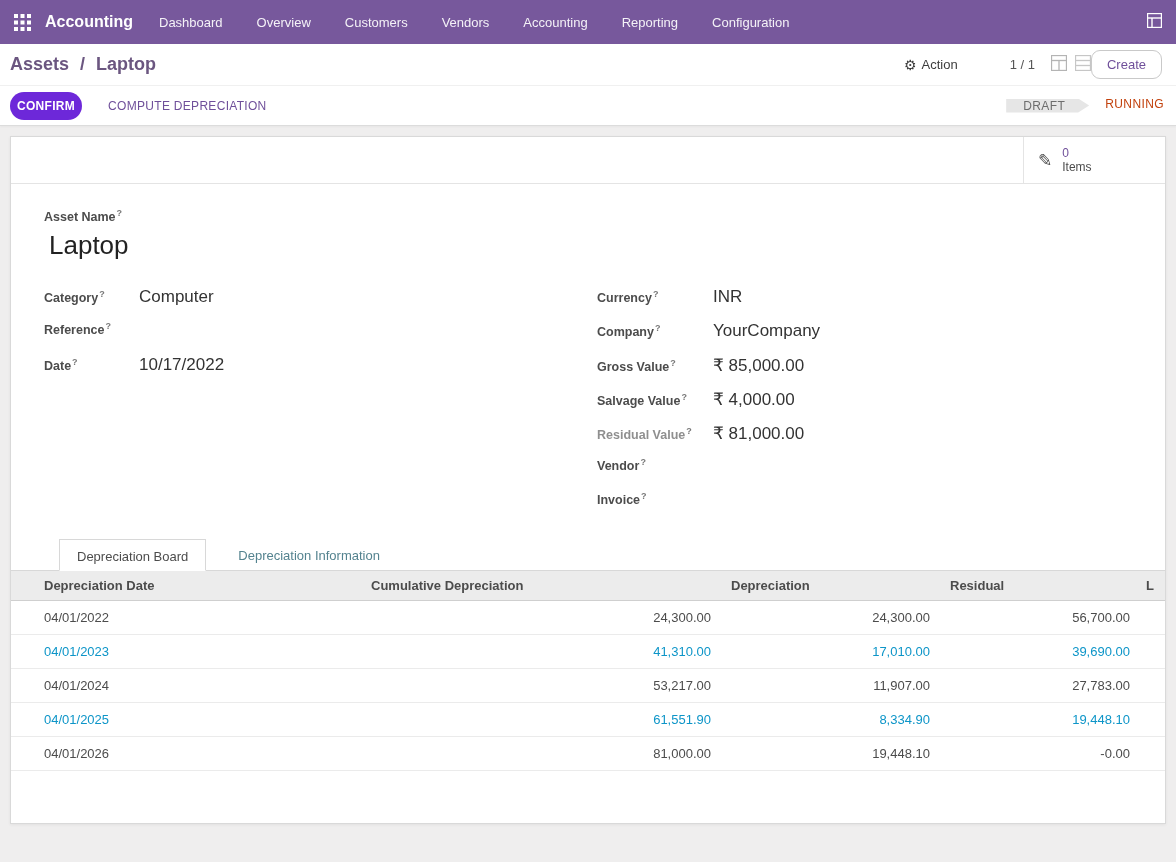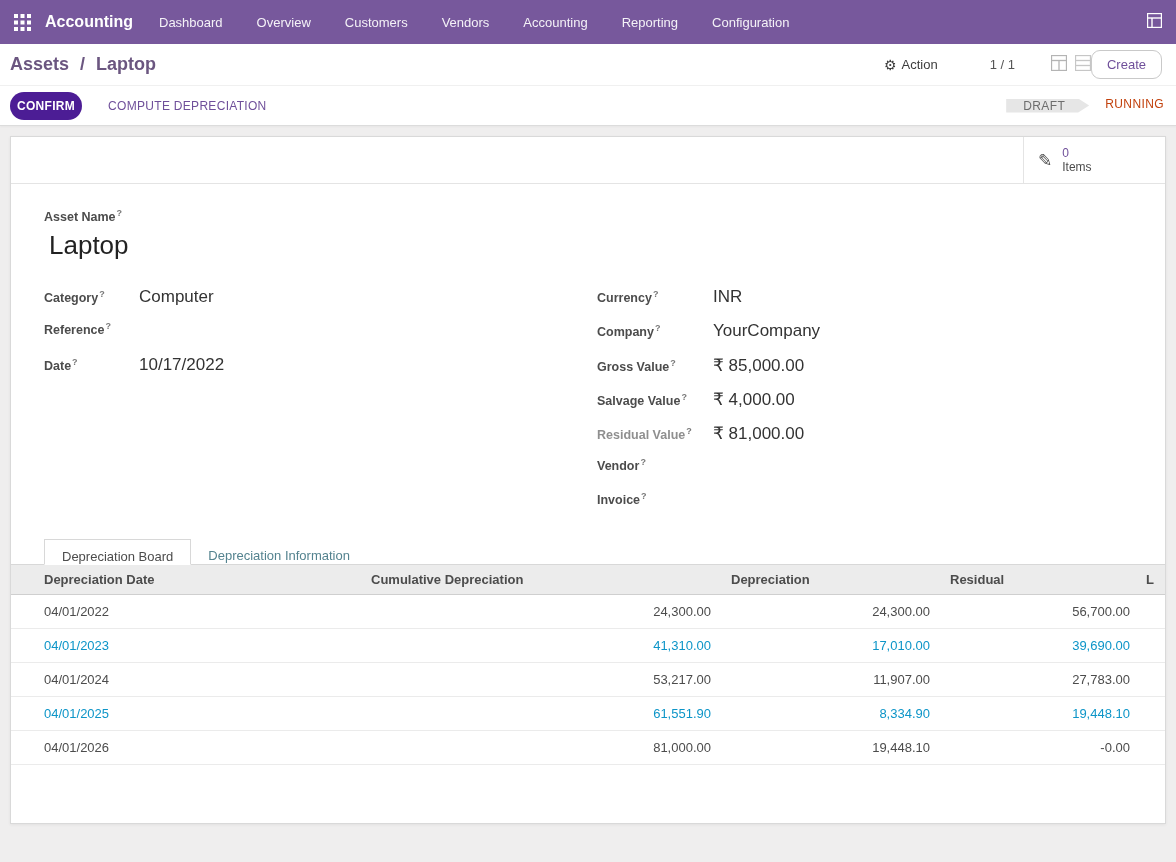--- a/index.html
+++ b/index.html
@@ -27,38 +27,38 @@
     height: 42px; background: #fff; display: flex; align-items: center;
     padding: 0 14px 0 10px; border-bottom: 1px solid #f0f0f0;
   }
   .breadcrumb { font-size: 18px; font-weight: bold; }
   .breadcrumb .bc-parent { color: #6b5680; cursor: pointer; }
   .breadcrumb .bc-sep { color: #6b5680; margin: 0 6px; }
   .breadcrumb .bc-current { color: #6b5680; }
   .cp-right { margin-left: auto; display: flex; align-items: center; }
   .action-menu { display: flex; align-items: center; gap: 5px; color: #3c3c3c; cursor: pointer; font-size: 13px; }
   .gear { font-size: 14px; color: #3c3c3c; }
-  .pager-group { display: flex; align-items: center; margin-left: 34px; padding-left: 18px; gap: 20px; }
+  .pager-group { display: flex; align-items: center; margin-left: 34px; padding-left: 18px; }
   .pager { color: #555; font-size: 13px; }
   .view-switcher { display: flex; align-items: center; gap: 8px; margin-left: 16px; }
   .vs-icon { opacity: .55; cursor: pointer; }
   .btn-create {
     background: #fff; border: 1px solid #c9c9c9; border-radius: 9px;
     color: #6f4f9a; font-size: 13px; padding: 6px 15px; cursor: pointer;
     font-family: inherit;
   }
 
   
   .statusbar {
     height: 40px; background: #fff; border-bottom: 1px solid #dcdcdc;
     display: flex; align-items: center; padding-left: 10px;
     box-shadow: 0 1px 2px rgba(0,0,0,.04);
   }
   .btn-confirm {
-    background: #4c1d95; color: #fff; border: none; border-radius: 14px;
+    background: #6d28d9; color: #fff; border: none; border-radius: 14px;
     font-size: 12px; font-weight: bold; letter-spacing: .3px; padding: 7px 7px;
     cursor: pointer; font-family: inherit;
   }
   .btn-compute {
     background: transparent; border: none; color: #6f4f9a; font-size: 12px;
     letter-spacing: .3px; margin-left: 16px; padding: 7px 10px; cursor: pointer;
     font-family: inherit;
   }
   .statuses { margin-left: auto; display: flex; align-items: center; height: 39px; }
   .status { display: flex; align-items: center; font-size: 12px; letter-spacing: .4px; cursor: pointer; }
@@ -91,21 +91,21 @@
 
   .field-grid { display: grid; grid-template-columns: 553px 1fr; margin-top: 26px; }
   .field-row { display: flex; margin-bottom: 13px; min-height: 21px; align-items: baseline; }
   .f-label { font-size: 12.5px; font-weight: bold; color: #4c4c4c; flex: 0 0 95px; }
   .col-right .f-label { flex-basis: 116px; }
   .f-label.muted > span:first-child { color: #8f8f8f; }
   .f-value { font-size: 17px; color: #333; flex: 1; cursor: pointer; }
 
   
   .tabs { display: flex; padding-left: 33px; border-bottom: 1px solid #d8d8d8; margin-top: 14px; }
-  .tab { padding: 9px 17px 0; font-size: 13px; cursor: pointer; }
+  .tab { padding: 9px 17px 6px; font-size: 13px; cursor: pointer; margin-left: 15px; }
   .tab.active {
     border: 1px solid #d8d8d8; border-bottom: 1px solid #fff; margin-bottom: -1px;
     background: #fff; color: #4c4c4c;
   }
   .tab.inactive { color: #54838f; }
 
   
   .table-wrap { overflow: hidden; width: 100%; }
   table.dep-table { border-collapse: collapse; min-width: 1220px; table-layout: fixed; font-size: 13px; }
   .dep-table th {

